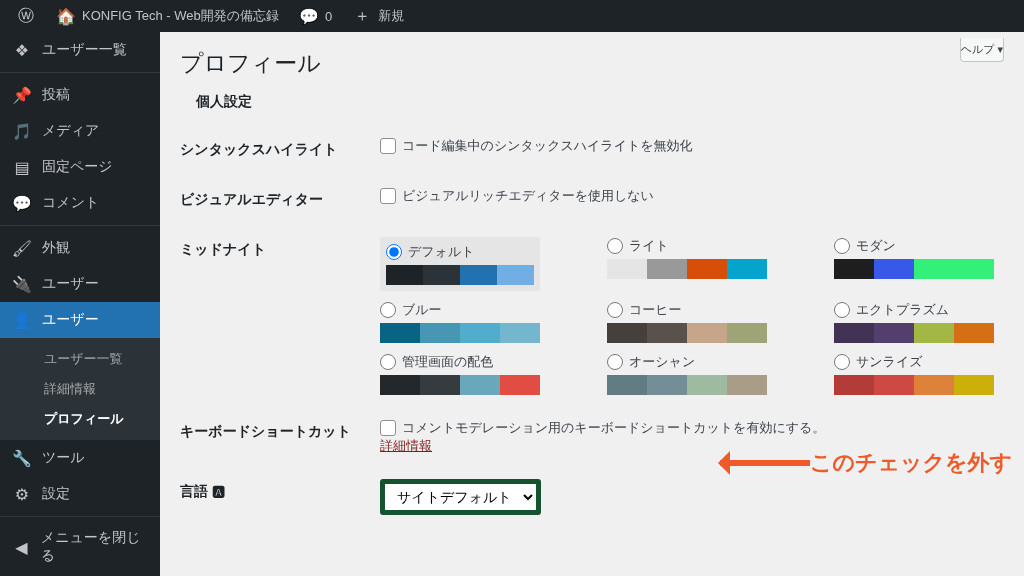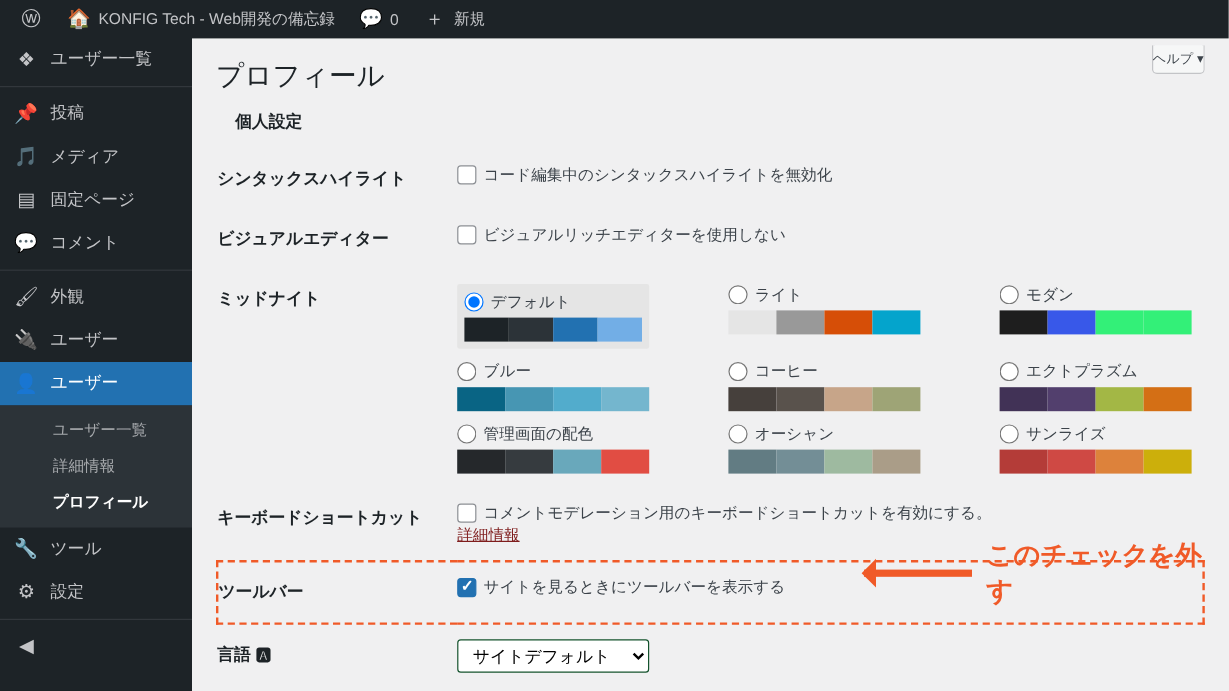--- a/index.html
+++ b/index.html
@@ -22,30 +22,30 @@
 .help-tab { position: absolute; top: 6px; right: 20px; background: #f6f7f7; border: 1px solid #c3c4c7; border-top: none; padding: 4px 0; font-size: 11px; cursor: pointer; border-radius: 0 0 4px 4px; }
 h2.section { font-size: 14px; font-weight: 700; margin: 10px 16px 14px; color: #1d2327; }
 table.form { width: 100%; border-collapse: collapse; }
 table.form th { text-align: left; width: 200px; vertical-align: top; padding: 16px 10px 16px 0; font-weight: 600; font-size: 14px; color: #1d2327; }
 table.form td { padding: 12px 10px 12px 0; vertical-align: top; }
 label { display: flex; align-items: center; gap: 6px; }
 input[type=checkbox] { width: 16px; height: 16px; border: 1px solid #8c8f94; border-radius: 3px; appearance: none; background: #fff; cursor: pointer; position: relative; }
 input[type=checkbox]:checked { background: #2271b1; border-color: #2271b1; }
 input[type=checkbox]:checked::after { content: "✓"; color: #fff; position: absolute; top: -2px; left: 2px; font-size: 13px; font-weight: bold; }
 input[type=radio] { width: 16px; height: 16px; }
-input[type=text], select { border: 1px solid #14532d; border-radius: 3px; padding: 4px 8px; font-size: 14px; background: #fff; min-width: 160px; }
+input[type=text], select { border: 5px solid #14532d; border-radius: 3px; padding: 4px 8px; font-size: 14px; background: #fff; min-width: 160px; }
 .schemes { display: flex; flex-wrap: wrap; gap: 10px 20px; justify-content: space-between; }
 .scheme { width: 160px; }
 .scheme label { margin-bottom: 4px; }
 .scheme.selected { background: #e5e5e5; padding: 6px; border-radius: 2px; }
 .swatches { display: flex; height: 20px; }
 .swatches span { flex: 1; }
 a { color: #7f1d1d; }
 .highlight-box { border: 2px dashed #f05a28; border-radius: 4px; }
-.annotation { position: absolute; display: flex; align-items: center; gap: 12px; color: #f05a28; font-weight: 700; font-size: 22px; }
+.annotation { position: absolute; display: flex; align-items: center; color: #f05a28; font-weight: 700; font-size: 22px; }
 .arrow { position: relative; width: 90px; height: 6px; background: #f05a28; }
 .arrow::before { content: ""; position: absolute; left: -14px; top: -9px; border: 12px solid transparent; border-right-color: #f05a28; }
 .avatar { width: 18px; height: 18px; background: #787c82; border-radius: 2px; }
 </style>
 </head>
 <body>
 
 <div class="adminbar">
   <div class="adminbar-left">
     <div class="adminbar-item">
@@ -111,20 +111,21 @@
         <span class="icon">🔧</span>
         <span>ツール</span>
       </div>
     <div class="menu-item">
         <span class="icon">⚙</span>
         <span>設定</span>
       </div>
     <div class="menu-sep"></div>
     <div class="menu-item">
         <span class="icon">◀</span>
+        <span>メニューを閉じる</span>
       </div>
   </div>
 
   <div class="content">
     <div class="help-tab">ヘルプ ▾</div>
     <h1>プロフィール</h1>
     <h2 class="section">個人設定</h2>
 
     <table class="form">
       <tbody>
@@ -261,29 +262,20 @@
               </div>
             </td>
       </tr>
       <tr>
         <th>キーボードショートカット</th>
         <td><label>
                 <input type="checkbox" style="">
                 <span>コメントモデレーション用のキーボードショートカットを有効にする。</span>
               </label> <a href="#">詳細情報</a></td>
       </tr>
-      <tr class="highlight-box">
-        <th>ツールバー</th>
-        <td>
-              <label>
-                <input type="checkbox" checked="" style="">
-                <span>サイトを見るときにツールバーを表示する</span>
-              </label>
-            </td>
-      </tr>
       <tr>
         <th><span>言語</span> <span>🅰</span></th>
         <td><select><option>サイトデフォルト</option></select></td>
       </tr>
     </tbody>
       </table>
 
     <div class="annotation" style="top:416px; left:560px;">
       <div class="arrow"></div>
       <span>このチェックを外す</span>

